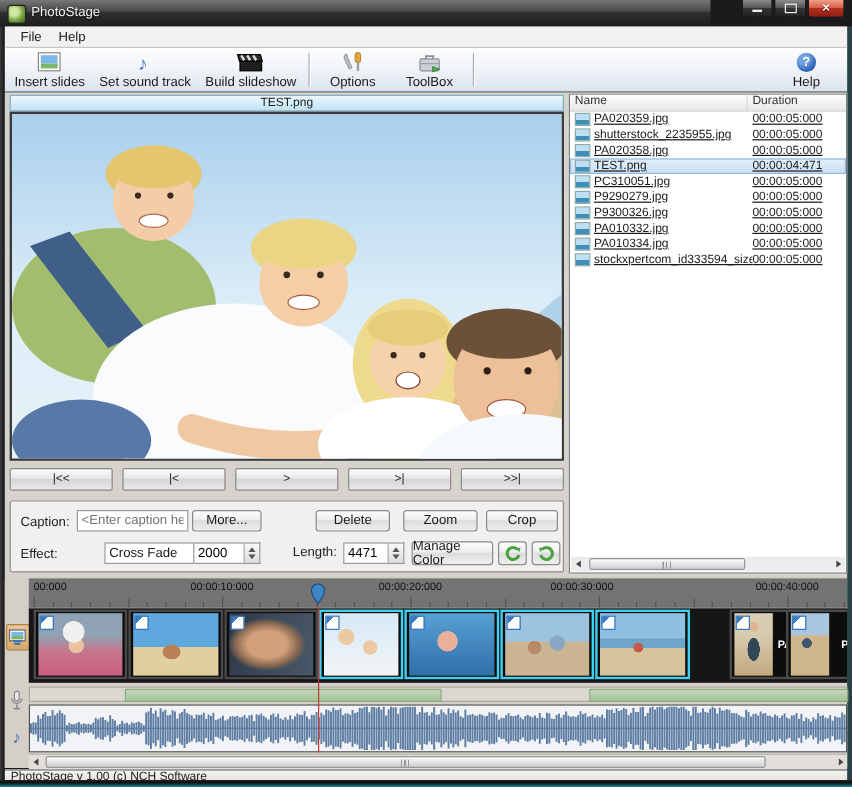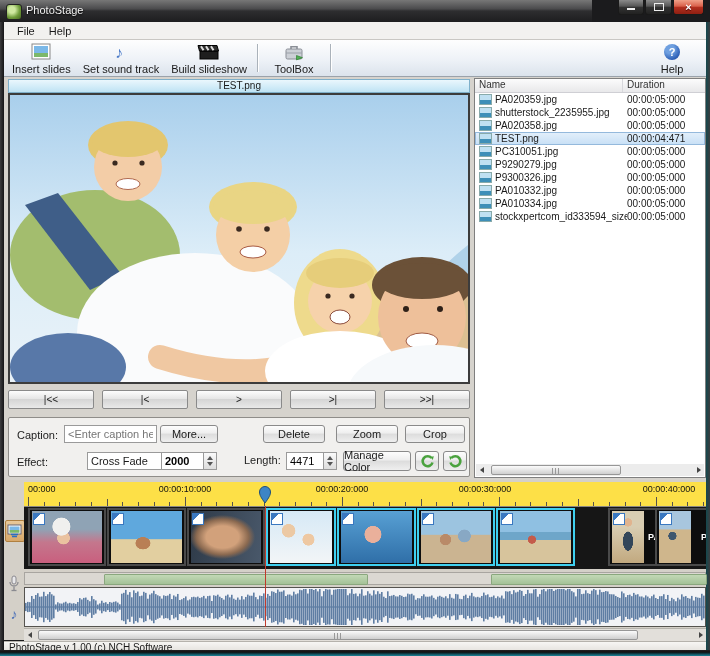--- a/index.html
+++ b/index.html
@@ -88,40 +88,40 @@
   #effect-select .dd-arrow{width:15px;align-self:stretch;border-left:1px solid #9a9a9a;
     background:linear-gradient(180deg,#f4f4f4,#d8d8d8);display:flex;align-items:center;justify-content:center;}
 
   
   #file-list{left:474px;top:78px;width:232px;height:400px;box-sizing:border-box;
     border:1px solid #7f7f7f;background:#fff;}
   #fl-header{display:flex;height:13px;background:linear-gradient(180deg,#fcfcfc,#e8e8ea);
     border-bottom:1px solid #cfcfd4;font-size:10px;color:#333;}
   #fl-header .hname{flex:1;padding-left:4px;border-right:1px solid #d8d8dc;}
   #fl-header .hdur{width:78px;padding-left:4px;}
-  .frow{display:flex;height:13px;align-items:center;font-size:10px;}
+  .frow{display:flex;height:13px;align-items:center;font-size:10px;text-decoration:underline;}
   .frow.selected{background:linear-gradient(180deg,#e4f0fb,#c7dff5);outline:1px solid #94b9dc;outline-offset:-1px;}
   .ficon{width:11px;height:9px;margin:0 3px 0 4px;flex:none;border:1px solid #8aa;
     background:linear-gradient(180deg,#bfe0f2 0 55%,#3e8fb8 56% 100%);}
   .fname{flex:1;white-space:nowrap;overflow:hidden;}
   .fdur{width:78px;flex:none;}
   #fl-hscroll{position:absolute;left:1px;right:1px;bottom:1px;height:12px;background:#ececec;
     display:flex;align-items:center;}
   .sb-arrow{width:11px;height:10px;display:flex;align-items:center;justify-content:center;}
   .sb-left{width:0;height:0;border-top:3px solid transparent;border-bottom:3px solid transparent;border-right:4px solid #444;}
   .sb-right{width:0;height:0;border-top:3px solid transparent;border-bottom:3px solid transparent;border-left:4px solid #444;}
   .sb-thumb{height:10px;box-sizing:border-box;border:1px solid #979797;border-radius:2px;
     background:linear-gradient(180deg,#fbfbfb,#cfcfcf);position:relative;}
   .sb-grip{position:absolute;left:50%;top:2px;transform:translateX(-50%);width:8px;height:6px;
     background:repeating-linear-gradient(90deg,#999 0 1px,transparent 1px 3px);}
   #fl-thumb{margin-left:4px;width:130px;}
 
   
   #timeline{left:4px;top:480px;width:702px;height:160px;background:#d4d0c8;}
-  #ruler{left:24px;top:482px;width:682px;height:24px;background:#fde047;border-bottom:1px solid #8a8782;}
+  #ruler{left:24px;top:482px;width:682px;height:24px;background:#737373;border-bottom:1px solid #8a8782;}
   .ruler-label{position:absolute;top:2px;font-size:9px;color:#111;white-space:nowrap;}
   .tick{position:absolute;bottom:0;width:1px;background:#55524e;}
   #playhead{left:259px;top:486px;width:12px;height:18px;z-index:30;}
   #playhead-line{left:265px;top:506px;width:1px;height:121px;background:#c0392b;z-index:25;}
 
   #track-icons{left:4px;top:482px;width:20px;height:158px;background:#d4d0c8;}
   .track-ico{position:absolute;left:1px;width:18px;display:flex;align-items:center;justify-content:center;}
   #slide-track-ico{top:38px;height:20px;background:linear-gradient(180deg,#e8c89a,#d8a86a);border:1px solid #b08040;border-radius:2px;}
   #mic-ico{top:92px;height:20px;}
   #note-ico{top:122px;height:20px;color:#4a6fb8;font-size:14px;}
@@ -239,20 +239,30 @@
           <rect x="3" y="9" width="18" height="8" fill="#1e1e1e" stroke="#000"></rect>
           <path d="M2.5 9 L21.5 9 L20 3.5 L1 3.5 Z" fill="#2e2e2e" stroke="#000"></path>
           <path d="M4 4.2 L6.5 8.2 M9 4.2 L11.5 8.2 M14 4.2 L16.5 8.2" stroke="#ddd" stroke-width="2"></path>
         </svg>
     </div>
     <div class="tlabel">Build slideshow</div>
   </div>
   <div class="tsep"></div>
   <div class="tbtn">
     <div class="ticon">
+      <svg width="22" height="20">
+          <path d="M6 3 C4.2 3.2 3.2 5 4 7 L8 15.5 L10.4 14.4 L6.6 6 Z" fill="#b8bec6" stroke="#8a8e96" stroke-width="0.8"></path>
+          <rect x="13" y="2" width="4.5" height="8" rx="1.5" fill="#e8a23c" stroke="#b07820" stroke-width="0.8"></rect>
+          <rect x="14.3" y="10" width="2" height="7" fill="#9aa0a8"></rect>
+        </svg>
+    </div>
+    <div class="tlabel">Options</div>
+  </div>
+  <div class="tbtn">
+    <div class="ticon">
       <svg width="24" height="20">
           <path d="M9 8 v-3.2 h6 v3.2" fill="none" stroke="#8a8e96" stroke-width="1.6"></path>
           <rect x="4" y="7" width="16" height="10" rx="1.5" fill="#ccd0d6" stroke="#8a8e96"></rect>
           <line x1="4" y1="11" x2="20" y2="11" stroke="#9aa0a8"></line>
           <path d="M14.5 13.5 l6 2.2 -6 2.2 z" fill="#52b055" stroke="#2e7d32" stroke-width="0.7"></path>
         </svg>
     </div>
     <div class="tlabel">ToolBox</div>
   </div>
   <div class="tsep"></div>
@@ -336,21 +346,21 @@
   <div class="vbtn" style="left:327px;top:7px;width:62px;height:18px;">Zoom</div>
   <div class="vbtn" style="left:396px;top:7px;width:60px;height:18px;">Crop</div>
 
   <span class="ed-label" style="left:8px;top:38px;">Effect:</span>
   <div class="field" style="left:55px;top:34px;width:93px;height:18px;margin-left:23px;" id="effect-select">
     <span>Cross Fade</span>
     <span class="dd-arrow">
         <span class="tri-down"></span>
       </span>
   </div>
-  <input class="field" style="left: 152px; top: 34px; width: 43px; height: 18px; font-weight: bold;" value="2000">
+  <input class="field" style="left: 152px; top: 34px; width: 43px; height: 18px;" value="2000">
   <div class="spin" style="left:195px;top:34px;height:18px;">
       <span class="tri-up"></span>
       <span class="tri-down"></span>
     </div>
 
   <span class="ed-label" style="left:235px;top:36px;">Length:</span>
   <input class="field" style="left: 277px; top: 34px; width: 38px; height: 18px;" value="4471">
   <div class="spin" style="left:315px;top:34px;height:18px;">
       <span class="tri-up"></span>
       <span class="tri-down"></span>
@@ -461,21 +471,21 @@
       </svg>
   </div>
   <div class="track-ico" id="note-ico">♪</div>
 </div>
 
 <div class="abs" id="ruler">
     <span class="ruler-label" style="left: 4px;">00:000</span>
     <span class="ruler-label" style="left: 161px; transform: translateX(-50%);">00:00:10:000</span>
     <span class="ruler-label" style="left: 318px; transform: translateX(-50%);">00:00:20:000</span>
     <span class="ruler-label" style="left: 461px; transform: translateX(-50%);">00:00:30:000</span>
-    <span class="ruler-label" style="left: 632px; transform: translateX(-50%); margin-left: 13px;">00:00:40:000</span>
+    <span class="ruler-label" style="left: 632px; transform: translateX(-50%);">00:00:40:000</span>
     <div class="tick" style="left: 4px; height: 9px;"></div>
     <div class="tick" style="left: 19.7px; height: 4px;"></div>
     <div class="tick" style="left: 35.4px; height: 4px;"></div>
     <div class="tick" style="left: 51.1px; height: 4px;"></div>
     <div class="tick" style="left: 66.8px; height: 4px;"></div>
     <div class="tick" style="left: 82.5px; height: 7px;"></div>
     <div class="tick" style="left: 98.2px; height: 4px;"></div>
     <div class="tick" style="left: 113.9px; height: 4px;"></div>
     <div class="tick" style="left: 129.6px; height: 4px;"></div>
     <div class="tick" style="left: 145.3px; height: 4px;"></div>

